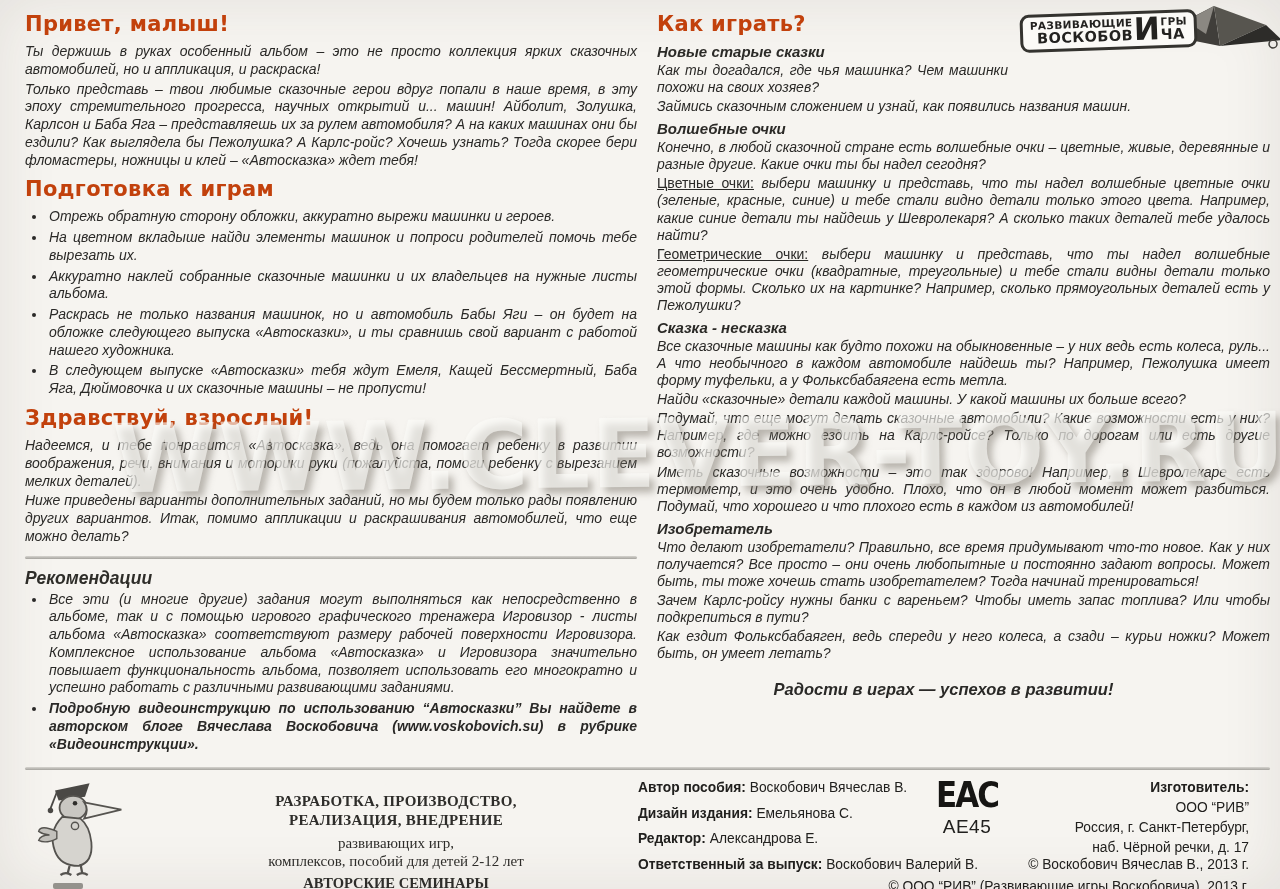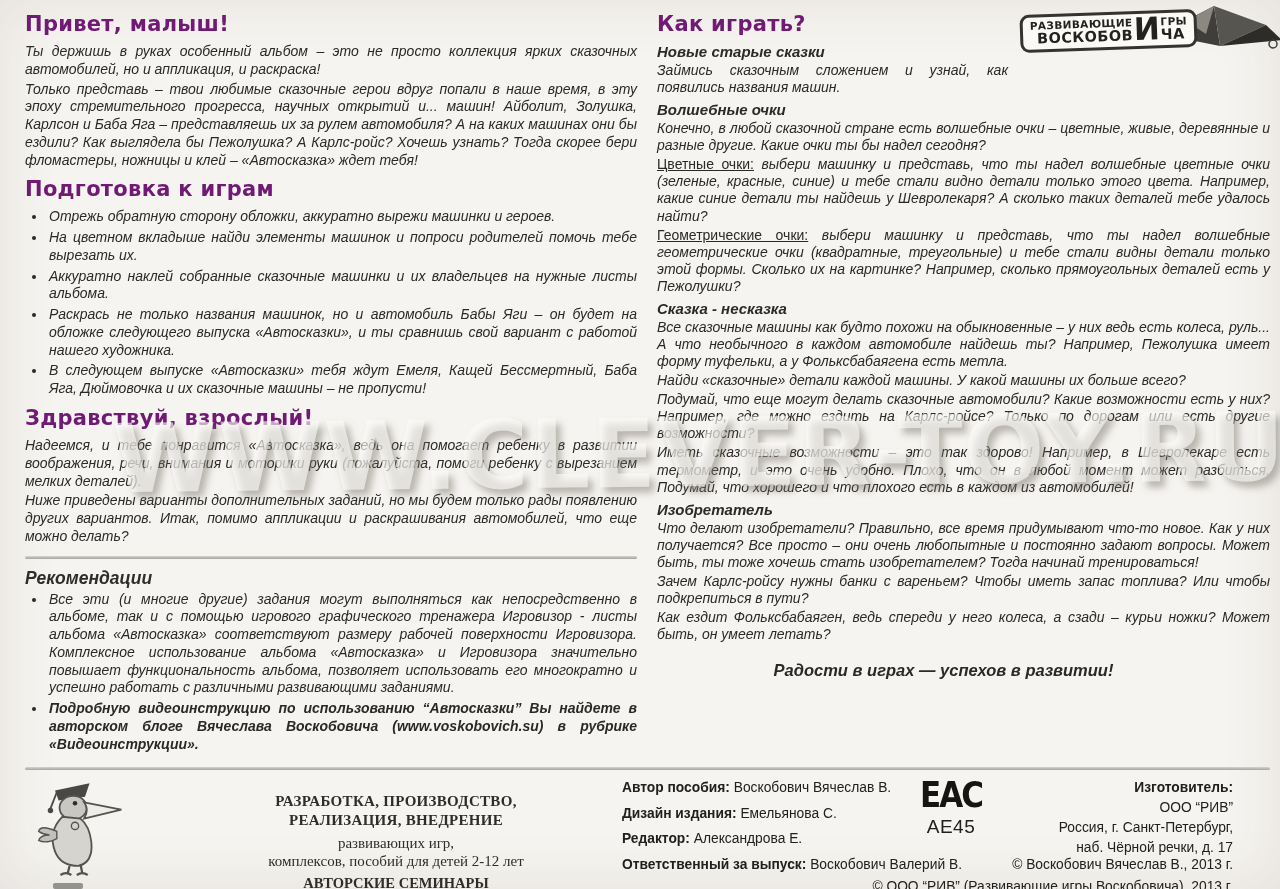--- a/index.html
+++ b/index.html
@@ -5,21 +5,21 @@
   html,body{margin:0;padding:0;}
   body{width:1280px;height:889px;overflow:hidden;background:#e9e7e2;}
   .page{position:relative;width:1280px;height:889px;background:#f6f4f0;overflow:hidden;
         box-shadow:inset 0 0 60px rgba(70,62,50,.10);
         font-family:"Liberation Sans","DejaVu Sans",sans-serif;color:#2a2927;}
   
   .col{position:absolute;top:4px;z-index:2;}
   .col-left{left:25px;width:612px;}
   .col-right{left:657px;width:613px;}
   h1.head{font-family:"DejaVu Sans",sans-serif;font-weight:800;font-style:normal;
-          font-size:21px;letter-spacing:.3px;color:#701a75;margin:8px 0 7px;}
+          font-size:21px;letter-spacing:.3px;color:#c2410c;margin:8px 0 7px;}
   .body{font-style:italic;font-size:14px;line-height:1.27;text-align:justify;margin:0 0 2px;}
   .col-right .body{line-height:1.22;}
   ul.blist{list-style:disc outside;margin:2px 0 6px;padding-left:22px;}
   ul.blist li{font-style:italic;font-size:14px;line-height:1.27;text-align:justify;margin:0 0 3px;padding-left:2px;}
   .rec-title{font-style:italic;font-weight:700;font-size:17.5px;margin:9px 0 0;color:#2e2d29;}
   li.bold-upright{font-style:normal;font-weight:700;text-align:justify;}
   .subhead{font-style:italic;font-weight:700;font-size:15px;margin:5px 0 2px;color:#2b2a27;}
   .lead{font-style:normal;text-decoration:underline;}
   .formula{text-align:left;}
   .slogan{font-style:italic;font-weight:700;font-size:16.5px;text-align:center;margin:18px 40px 0 0;}
@@ -45,21 +45,21 @@
   
   .dev{position:absolute;left:25px;top:774px;width:614px;z-index:3;
        font-family:"Liberation Serif","DejaVu Serif",serif;color:#2e2d2a;}
   .raven{position:absolute;left:10px;top:2px;}
   .dev-text{margin-left:128px;text-align:center;padding-top:18px;}
   .dev-b{font-weight:700;font-size:15px;letter-spacing:.3px;line-height:1.25;}
   .dev-r{font-size:15px;line-height:1.2;}
   .dev-b2{font-weight:700;font-size:14.5px;line-height:1.3;}
   .dev-gap{height:4px;}
   
-  .credits{position:absolute;left:620px;top:778px;width:613px;height:104px;z-index:3;
+  .credits{position:absolute;left:636px;top:778px;width:613px;height:104px;z-index:3;
            font-size:13.8px;font-style:normal;color:#21201e;}
   .cr-left{position:absolute;left:2px;top:2px;width:330px;}
   .cr-row{white-space:nowrap;margin-bottom:10.5px;}
   .cr-row .lab{font-weight:700;}
   .eac{position:absolute;left:300px;top:0;display:flex;align-items:center;}
   .eac-left{text-align:center;margin-right:6px;}
   .eac-mark{font-family:"DejaVu Sans",sans-serif;font-weight:900;font-size:31px;letter-spacing:-2px;
             line-height:.95;transform:scaleY(1.15);transform-origin:top;color:#161513;}
   .eac-code{font-size:19px;margin-top:9px;letter-spacing:.5px;}
   .eac-right{text-align:center;}
@@ -122,20 +122,21 @@
         <div class="vl-col">
           <span class="vl-t">ГРЫ</span>
           <span class="vl-b">ЧА</span>
         </div>
       </div>
     </div>
 
     <h1 class="head">Как играть?</h1>
 
     <div class="subhead">Новые старые сказки</div>
+    <p class="body">Как ты догадался, где чья машинка?  Чем машинки похожи на своих хозяев?</p>
     <p class="body">Займись сказочным сложением и узнай, как появились названия машин.</p>
 
     <div class="subhead">Волшебные очки</div>
     <p class="body">Конечно, в любой сказочной стране есть волшебные очки – цветные, живые, деревянные и разные другие. Какие очки ты бы надел сегодня?</p>
 
     <p class="body"><span class="lead">Цветные очки:</span> <span>выбери машинку и представь, что ты надел волшебные цветные очки (зеленые, красные, синие) и тебе стали видно детали только этого цвета. Например, какие синие детали ты найдешь у Шевролекаря? А сколько таких деталей тебе удалось найти?</span></p>
 
     <p class="body"><span class="lead">Геометрические очки:</span> <span>выбери машинку и представь, что ты надел волшебные геометрические очки (квадратные, треугольные) и тебе стали видны детали только этой формы. Сколько их на картинке? Например, сколько прямоугольных деталей есть у Пежолушки?</span></p>
 
     <div class="subhead">Сказка - несказка</div>

